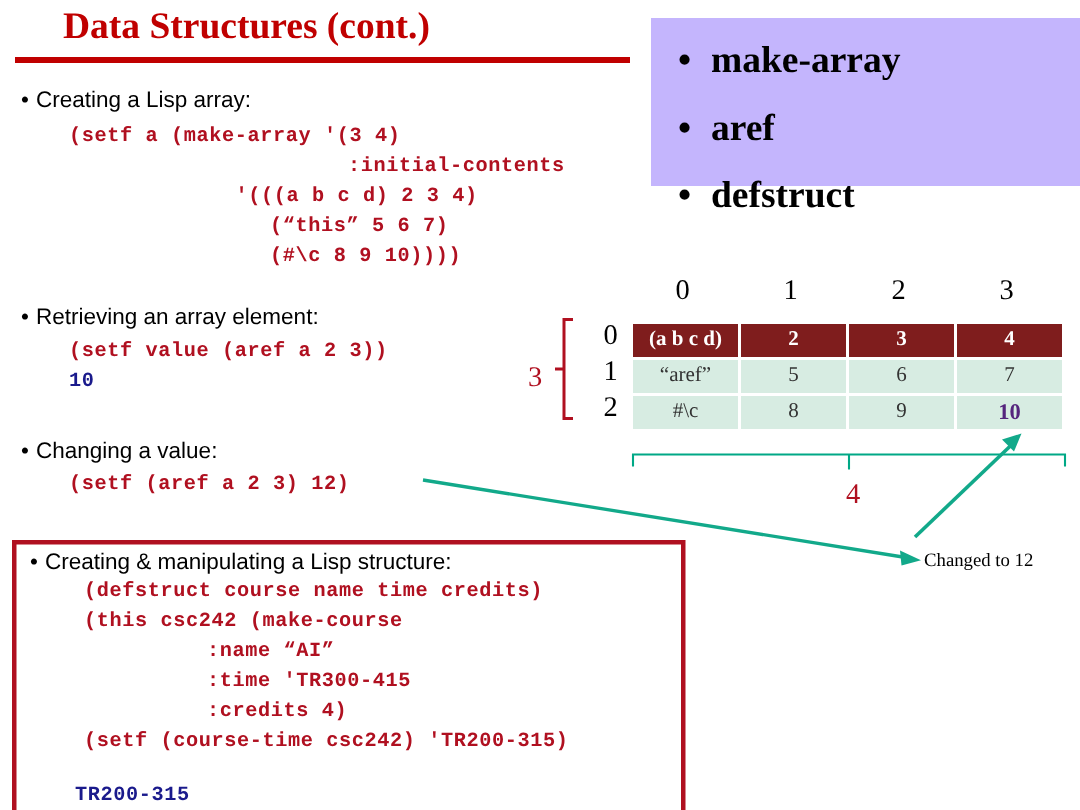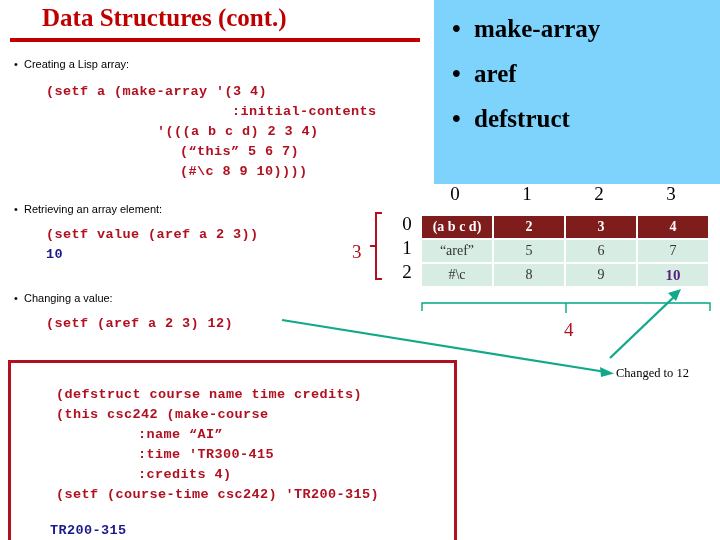--- a/index.html
+++ b/index.html
@@ -35,21 +35,21 @@
     top: 38px;
     width: 410px;
     height: 4px;
     background: #c00000;
   }
 
   
   .bullet {
     position: absolute;
     font-family: "Liberation Sans", sans-serif;
-    font-size: 11px;
+    font-size: 15px;
     color: #000000;
     white-space: nowrap;
   }
   .bullet .dot {
     display: inline-block;
     width: 10px;
   }
 
   
   .code {
@@ -68,24 +68,24 @@
     font-size: 13.5px;
     color: #1a1a8c;
     white-space: pre;
     letter-spacing: 0.4px;
   }
 
   
   #yellow-box {
     position: absolute;
     left: 434px;
-    top: 0px;
+    top: 12px;
     width: 286px;
-    height: 184px;
-    background: #7dd3fc;
+    height: 112px;
+    background: #c4b5fd;
   }
   #yellow-box ul {
     list-style: none;
     margin: 0;
     padding: 6px 0 0 18px;
   }
   #yellow-box li {
     font-family: "Liberation Serif", serif;
     font-weight: bold;
     font-size: 25px;
@@ -214,20 +214,23 @@
   <div class="code" style="left:46px; top:227px;">(setf value (aref a 2 3))</div>
   <div class="out" style="left:46px; top:247px;">10</div>
 
   <div class="bullet" style="left:14px; top:292px;">
     <span class="dot">•</span><span>Changing a value:</span>
   </div>
   <div class="code" style="left:46px; top:316px;">(setf (aref a 2 3) 12)</div>
 
   <div id="struct-box"></div>
 
+  <div class="bullet" style="left:20px; top:366px;">
+    <span class="dot">•</span><span>Creating &amp; manipulating a Lisp structure:</span>
+  </div>
   <div class="code" style="left:56px;  top:387px;text-align:center;">(defstruct course name time credits)</div>
   <div class="code" style="left:56px;  top:407px;">(this csc242 (make-course</div>
   <div class="code" style="left:138px; top:427px;">:name “AI”</div>
   <div class="code" style="left:138px; top:447px;">:time 'TR300-415</div>
   <div class="code" style="left:138px; top:467px;">:credits 4)</div>
   <div class="code" style="left:56px;  top:487px;">(setf (course-time csc242) 'TR200-315)</div>
   <div class="out" style="left:50px;  top:523px;">TR200-315</div>
 
   <div id="yellow-box">
     <ul>

